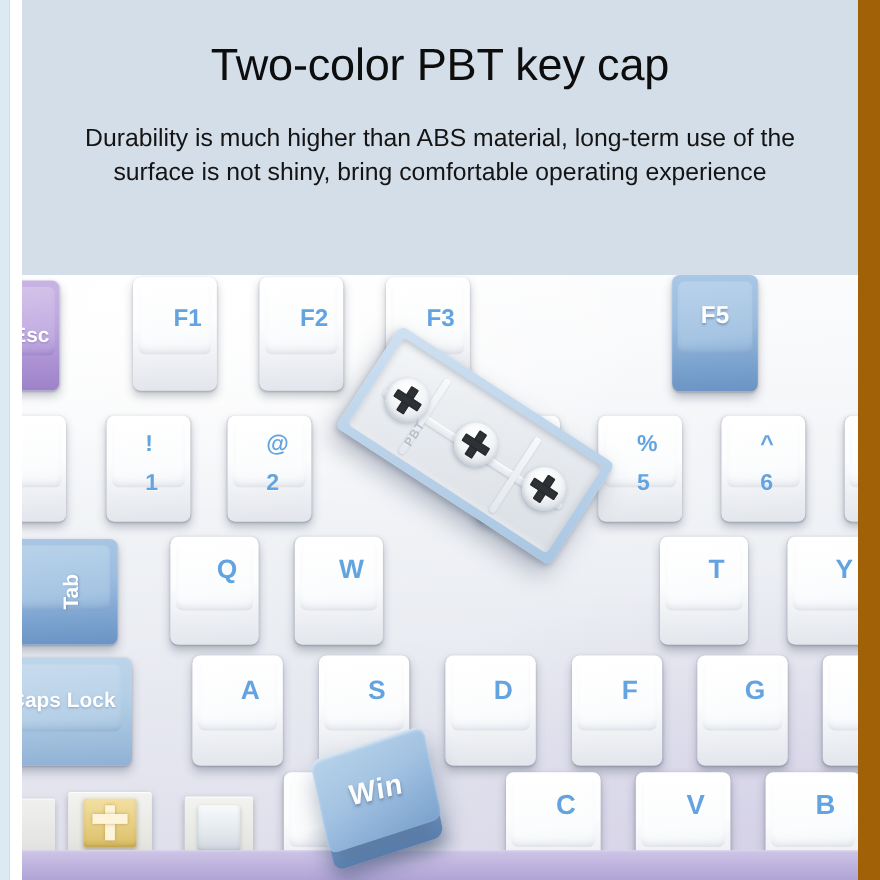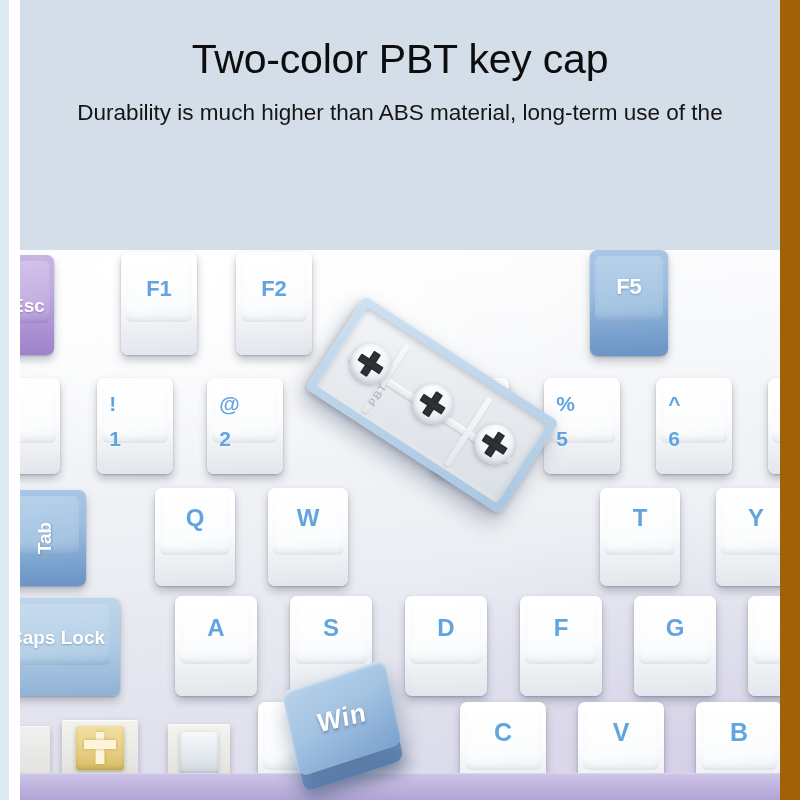--- a/index.html
+++ b/index.html
@@ -11,21 +11,21 @@
   .frame-edge{position:absolute;background:#dceaf4;z-index:60;pointer-events:none;}
   .frame-left{left:0;top:0;width:9px;height:800px;}
   .frame-right{right:0;top:0;width:9px;height:800px;}
   .frame-gap-left{position:absolute;left:9px;top:0;width:11px;height:800px;background:#ffffff;z-index:60;}
   .frame-gap-right{position:absolute;right:9px;top:0;width:11px;height:800px;background:#ffffff;z-index:60;}
 
   
   .header{position:absolute;left:20px;top:0;width:760px;height:250px;background:#d4dee8;z-index:40;
           display:flex;flex-direction:column;align-items:center;}
   .header-title{margin-top:36px;font-size:41px;color:#0d0d0d;letter-spacing:-0.2px;white-space:nowrap;}
-  .header-sub{margin-top:14px;width:752px;text-align:center;font-size:22.5px;color:#141414;line-height:31px;}
+  .header-sub{margin-top:27px;width:752px;text-align:center;font-size:22.5px;color:#141414;line-height:31px;}
 
   
   .photo{position:absolute;left:20px;top:250px;width:760px;height:550px;overflow:hidden;z-index:10;
          background:linear-gradient(170deg,#fbfcfd 0%,#f2f4f7 28%,#eceff3 60%,#e8ebef 100%);}
 
   
   .plate-shade{position:absolute;inset:0;
      background:
        radial-gradient(700px 300px at 20% 5%, rgba(255,255,255,.95), rgba(255,255,255,0) 65%),
        radial-gradient(520px 340px at 88% 92%, rgba(198,190,225,.40), rgba(255,255,255,0) 70%),
@@ -39,24 +39,24 @@
   
   .key{position:absolute;border-radius:7px;overflow:hidden;
        box-shadow:0 5px 9px rgba(60,70,90,.30), 0 1px 2px rgba(40,50,70,.25);}
   .key .top{position:absolute;left:6%;right:6%;top:6%;height:62%;border-radius:6px;}
   .key .lbl{position:absolute;z-index:3;font-weight:bold;line-height:1;}
 
   
   .k-white{background:linear-gradient(178deg,#ffffff 0%,#fdfdfe 42%,#eef0f4 72%,#e2e5eb 100%);}
   .k-white .top{background:linear-gradient(175deg,#ffffff 0%,#fbfcfd 70%,#f3f5f8 100%);
                 box-shadow:inset 0 -6px 9px -6px rgba(150,160,180,.45);}
-  .k-white .lbl{color:#63a4e0;text-shadow:0 1px 0 rgba(255,255,255,.7);}
-
-  
-  .k-blue{background:linear-gradient(178deg,#a9c7e6 0%,#9bbce0 40%,#7ba3cf 76%,#6b93c4 100%);}
+  .k-white .lbl{color:#63a4e0;text-shadow:0 1px 0 rgba(255,255,255,.7);margin-left:23px;}
+
+  
+  .k-blue{background:linear-gradient(178deg,#a9c7e6 0%,#9bbce0 40%,#7ba3cf 76%,#6b93c4 100%);margin-left:21px;}
   .k-blue .top{background:linear-gradient(175deg,#b9d2ea 0%,#a6c5e3 72%,#93b5da 100%);
                box-shadow:inset 0 -6px 9px -6px rgba(70,105,150,.45);}
   .k-blue .lbl{color:#ffffff;text-shadow:0 1px 2px rgba(60,95,140,.45);}
 
   
   .k-lblue{background:linear-gradient(178deg,#bed6ea 0%,#b1cde5 45%,#9cbcdb 80%,#8fb1d4 100%);}
   .k-lblue .top{background:linear-gradient(175deg,#c9dcee 0%,#b6d0e7 75%,#a6c4df 100%);
                 box-shadow:inset 0 -6px 9px -6px rgba(80,115,160,.40);}
   .k-lblue .lbl{color:#ffffff;text-shadow:0 1px 2px rgba(60,95,140,.40);}
 
@@ -123,20 +123,21 @@
 </style>
 </head>
 <body>
 
 <div id="page">
 
   <div class="header">
     <div class="header-title">Two-color PBT key cap</div>
     <div class="header-sub">
       <div>Durability is much higher than ABS material, long-term use of the</div>
+      <div>surface is not shiny, bring comfortable operating experience</div>
     </div>
   </div>
 
   <div class="photo">
     <div class="plate-shade"></div>
 
     <div class="key k-purple" style="left:-32px;top:5px;width:66px;height:100px;">
       <div class="top"></div>
       <div class="lbl lbl-c" style="font-size:19px;padding-left:14px;">Esc</div>
     </div>
@@ -144,20 +145,24 @@
     <div class="key k-white" style="left:101px;top:2px;width:76px;height:103px;">
       <div class="top"></div>
       <div class="lbl" style="left:0;right:0;top:26px;text-align:center;font-size:22px;">F1</div>
     </div>
 
     <div class="key k-white" style="left:216px;top:2px;width:76px;height:103px;text-decoration:underline;">
       <div class="top"></div>
       <div class="lbl" style="left:0;right:0;top:26px;text-align:center;font-size:22px;">F2</div>
     </div>
 
+    <div class="key k-white" style="left:331px;top:2px;width:76px;height:103px;">
+      <div class="top"></div>
+      <div class="lbl" style="left:0;right:0;top:26px;text-align:center;font-size:22px;">F3</div>
+    </div>
 
 
     <div class="key k-blue" style="left:570px;top:0px;width:78px;height:106px;">
       <div class="top"></div>
       <div class="lbl" style="left:0;right:0;top:26px;text-align:center;font-size:22px;">F5</div>
     </div>
 
 
     <div class="key k-white" style="left:-34px;top:128px;width:74px;height:96px;">
       <div class="top"></div>

